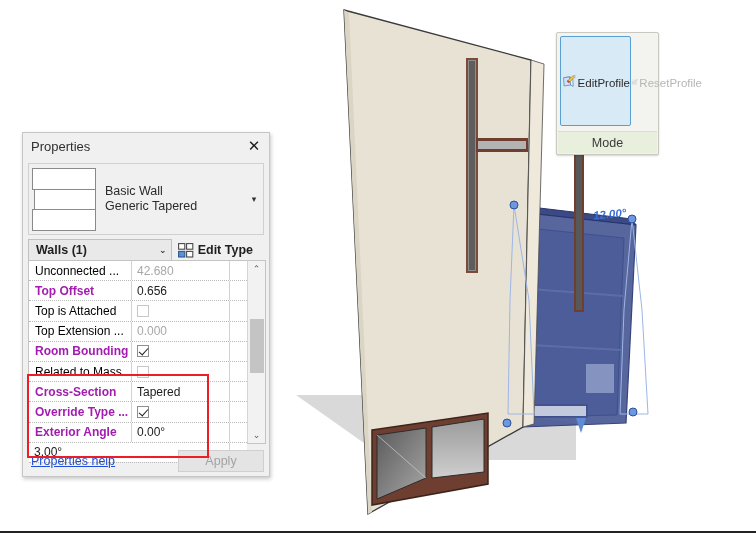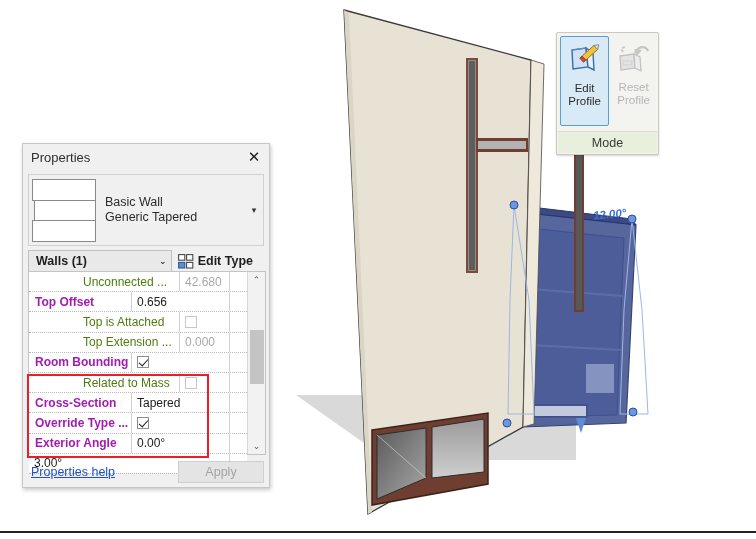--- a/index.html
+++ b/index.html
@@ -36,24 +36,24 @@
   }
   .ribbon-buttons {
     position: absolute; left: 0; top: 0;
     width: 101px; height: 97px;
     display: flex;
     align-items: flex-start;
     justify-content: flex-start;
     padding: 3px 0 0 3px;
   }
   .rbtn {
-    width: 61px;
+    width: 71px;
     height: 90px;
     display: flex;
-    flex-direction: column;
+    flex-direction: row;
     align-items: center;
     padding-top: 4px;
   }
   .rbtn.active {
     background: #d9eaf7;
     border: 1px solid #5a9fd4;
     border-radius: 2px;
   }
   .rbtn-icon {
     width: 38px; height: 38px;
@@ -74,21 +74,21 @@
     background: #e8efdc;
     display: flex; align-items: center; justify-content: center;
     font-size: 12.5px;
     color: #3a3a3a;
     border-top: 1px solid #dcdcd2;
   }
 
   
   .props {
     position: absolute;
-    left: 22px; top: 143px;
+    left: 22px; top: 132px;
     width: 248px; height: 345px;
     background: #f0f0f0;
     border: 1px solid #c6c6c6;
     box-shadow: 1px 2px 4px rgba(0,0,0,0.22);
   }
   .props-title {
     position: relative;
     height: 26px;
     background: #f0f0f0;
     display: flex; align-items: center;
@@ -202,21 +202,21 @@
     padding: 0 0 0 6px;
     display: flex; align-items: center;
     font-size: 12px;
     color: #a21caf;
     font-weight: bold;
     border-right: 1px solid #d2d2d2;
     background: #ffffff;
     overflow: hidden;
     white-space: nowrap;
   }
-  .pname.dim { color: #4d7c0f; font-weight: normal; margin-left: 48px; }
+  .pname.dim { color: #000000; font-weight: normal; }
   .pval {
     flex: 1;
     padding: 0 0 0 5px;
     display: flex; align-items: center;
     font-size: 12px;
     color: #202020;
     background: #ffffff;
     overflow: hidden;
     white-space: nowrap;
   }

